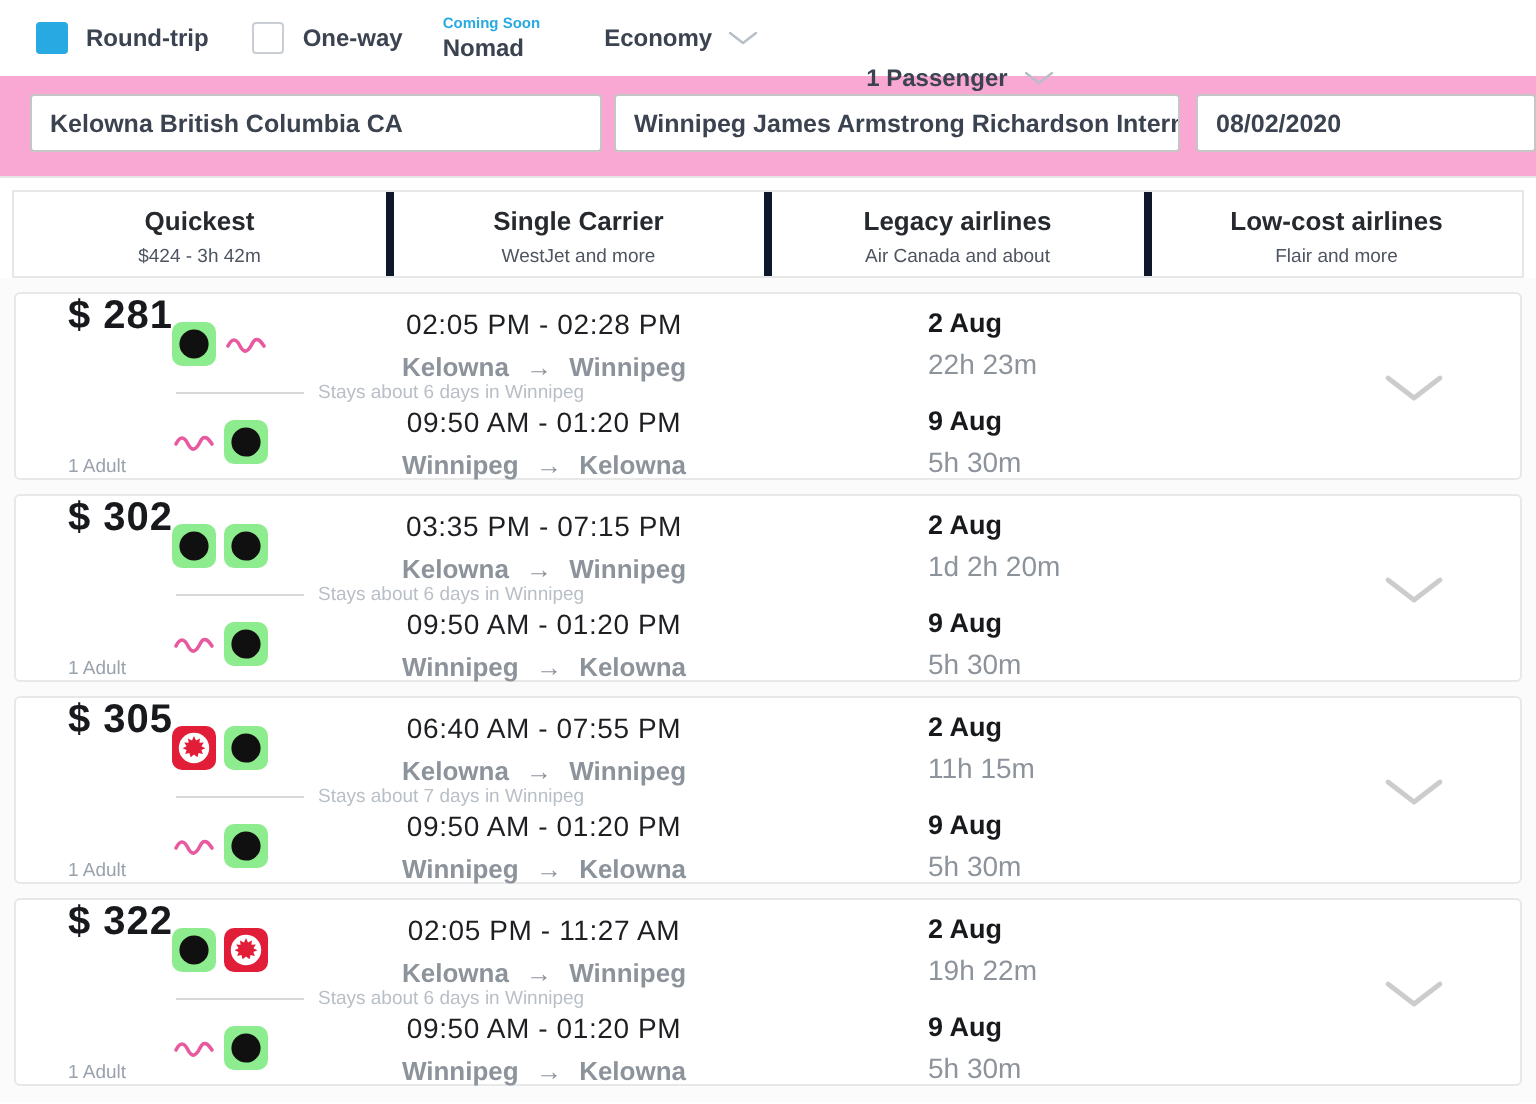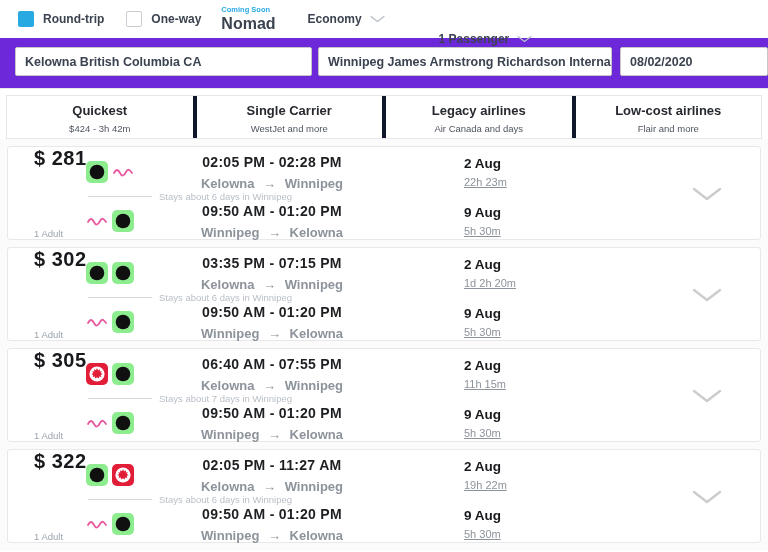--- a/index.html
+++ b/index.html
@@ -9,35 +9,35 @@
   }
   
   .topbar{display:flex;align-items:center;height:38px;padding-left:18px;background:#fff;}
   .cb-group{display:flex;align-items:center;}
   .cb{width:16px;height:16px;border-radius:2px;box-sizing:border-box;cursor:pointer;}
   .cb.checked{background:#29a9e1;}
   .cb.unchecked{background:#fff;border:1px solid #c9ced4;}
   .cb-label{margin-left:9px;font-weight:bold;font-size:12px;color:#3b4350;}
   .nomad{margin-left:20px;display:flex;flex-direction:column;line-height:1;cursor:pointer;}
   .nomad-badge{font-size:7.5px;font-weight:bold;color:#29a9e1;margin-bottom:3px;}
-  .nomad-label{font-weight:bold;font-size:16px;color:#3b4350;}
+  .nomad-label{font-weight:bold;font-size:12px;color:#3b4350;}
   .dd{display:flex;align-items:center;font-weight:bold;font-size:12px;color:#3b4350;cursor:pointer;}
   .dd-economy{margin-left:32px;}
   .dd-pax{margin-left:54px;margin-top:39px;}
   .chev-sm{margin-left:8px;color:#b7bec6;}
   
-  .search-row{display:flex;padding:9px 0 12px 15px;background:#6d28d9;align-items:center;}
+  .search-row{display:flex;padding:9px 0 12px 15px;background:#f9a8d4;align-items:center;}
   .search-input{
     height:29px;border:1px solid #c6c6c6;border-radius:2px;box-sizing:border-box;
     font-family:"Liberation Sans", sans-serif;font-weight:bold;font-size:12.5px;color:#3b4350;
     padding:0 0 0 9px;background:#fff;outline:none;
   }
   .inp-origin{width:297px;}
   .inp-dest{width:294px;margin-left:6px;}
-  .inp-date{width:148px;margin-left:8px;}
+  .inp-date{width:170px;margin-left:8px;}
   .hdr-divider{border:none;border-top:1px solid #e6e6e6;margin:0;}
   
   .tabbar{margin:6px 6px 0;border:1px solid #e7e7e7;background:#fff;display:flex;height:44px;box-sizing:border-box;}
   .tab{flex:1;text-align:center;padding-top:7px;cursor:pointer;}
   .tab + .tab{border-left:4px solid #0f172a;}
   .tab-title{font-weight:bold;font-size:13px;color:#26292e;}
   .tab-sub{font-size:9.5px;color:#4f5560;margin-top:5px;}
   
   .results{padding:7px 7px 8px;background:#fbfbfb;}
   .card{
@@ -46,25 +46,25 @@
   }
   .card:last-child{margin-bottom:0;}
   .price-col{width:52px;padding-left:26px;display:flex;flex-direction:column;justify-content:space-between;}
   .price{font-size:20px;font-weight:bold;color:#17191c;letter-spacing:.5px;white-space:nowrap;}
   .pax{font-size:9.5px;color:#9aa3ad;margin-top:5px;}
   .main-col{flex:1;display:flex;flex-direction:column;padding-top:7px;}
   .seg{display:flex;align-items:center;height:36px;}
   .logos{width:70px;display:flex;align-items:center;}
   .logo{margin-right:4px;display:inline-flex;}
   .times{width:232px;text-align:center;}
-  .time{font-weight:bold;font-size:14px;color:#1d1f22;letter-spacing:.3px;white-space:nowrap;}
+  .time{font-weight:normal;font-size:14px;color:#1d1f22;letter-spacing:.3px;white-space:nowrap;}
   .route{font-size:13px;font-weight:bold;color:#8d939b;margin-top:6px;word-spacing:5px;white-space:nowrap;}
   .dateinfo{margin-left:76px;text-align:left;}
   .fdate{font-weight:bold;font-size:13.5px;color:#17191c;white-space:nowrap;}
-  .fdur{font-size:11px;color:#8d939b;margin-top:5px;white-space:nowrap;text-decoration:underline;}
+  .fdur{font-size:14px;color:#8d939b;margin-top:5px;white-space:nowrap;}
   .stay-row{height:12px;display:flex;align-items:center;margin:1px 0;}
   .divline{width:64px;border-top:1px solid #d8d8d8;margin-left:2px;}
   .stay{font-size:9.5px;color:#b9bfc6;margin-left:7px;white-space:nowrap;}
   .chev-lg{position:absolute;right:38px;top:40px;color:#cccccc;}
   .defs-hidden{position:absolute;width:0;height:0;overflow:hidden;}
 </style>
 </head>
 <body>
 
 <svg class="defs-hidden" aria-hidden="true">
@@ -125,21 +125,21 @@
   <div class="tab">
     <div class="tab-title">Quickest</div>
     <div class="tab-sub">$424 - 3h 42m</div>
   </div>
   <div class="tab">
     <div class="tab-title">Single Carrier</div>
     <div class="tab-sub">WestJet and more</div>
   </div>
   <div class="tab">
     <div class="tab-title">Legacy airlines</div>
-    <div class="tab-sub">Air Canada and days</div>
+    <div class="tab-sub">Air Canada and about</div>
   </div>
   <div class="tab">
     <div class="tab-title">Low-cost airlines</div>
     <div class="tab-sub">Flair and more</div>
   </div>
 </div>
 
 <div class="results">
 
   <div class="card">

